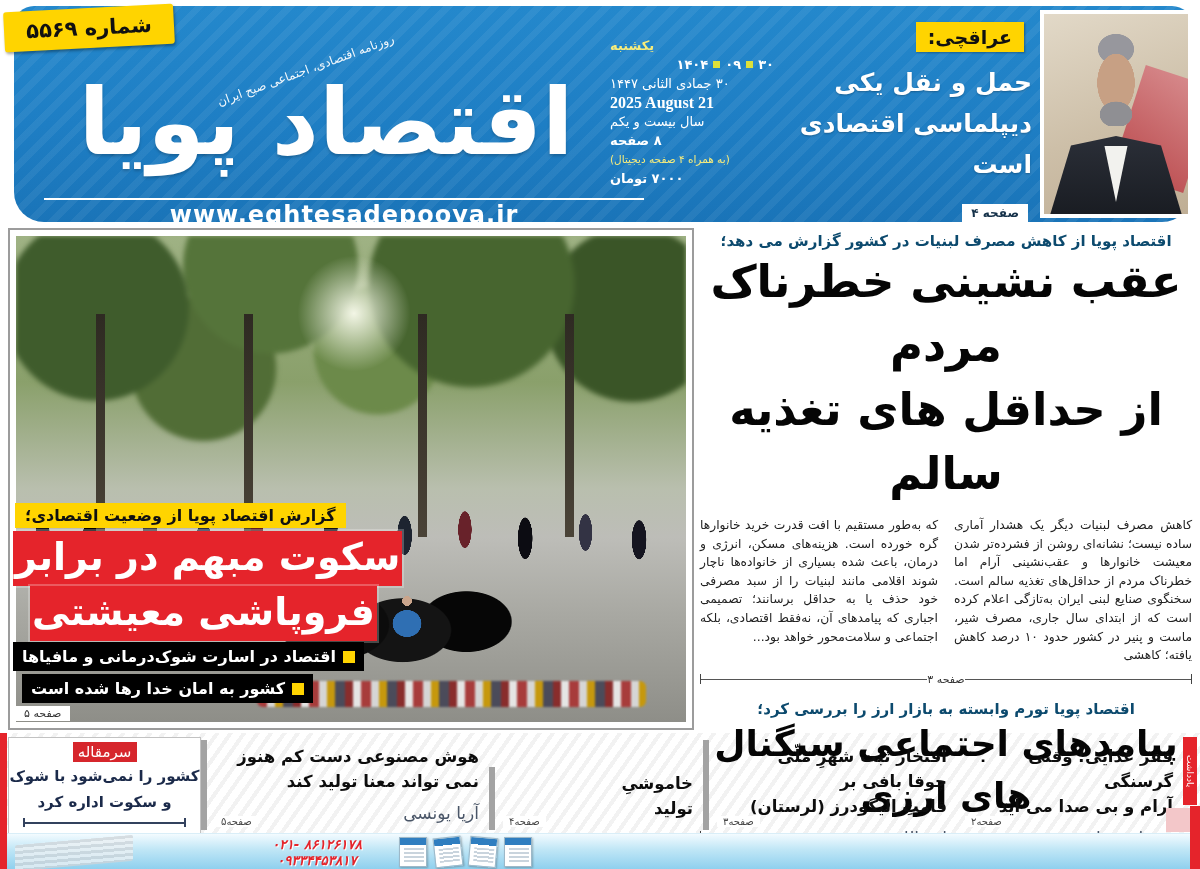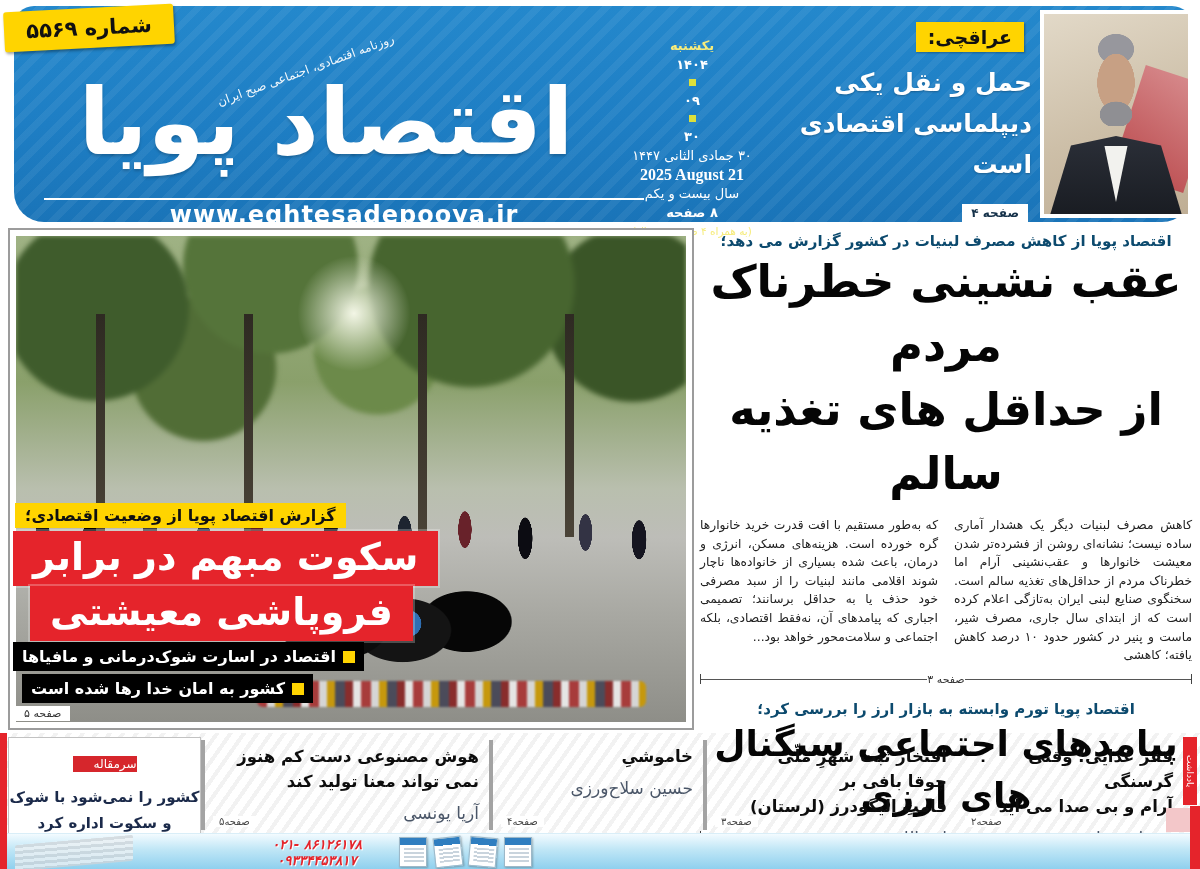--- a/index.html
+++ b/index.html
@@ -32,23 +32,23 @@
   }
   .tagline {
     left:205px; top:56px; width:180px; color:#fff; font-size:12px;
     transform:rotate(-20deg); text-align:center; white-space:nowrap; opacity:.95;
   }
   .url-row {
     left:30px; top:192px; width:600px; border-top:2px solid #fff; padding-top:1px;
     color:#fff; font-size:24px; font-weight:bold; text-align:center;
     letter-spacing:1px; direction:ltr;
   }
-  .dates { left:596px; top:30px; width:164px; color:#fff; font-size:13px; line-height:19px; text-align:center; }
+  .dates { left:596px; top:30px; width:164px; color:#fff; font-size:13px; line-height:19px; text-align:left; }
   .dates .yellow { color:#f6ec7c; }
-  .fa-date { display:flex; direction:ltr; justify-content:flex-end; align-items:center; gap:5px; font-weight:bold;flex-direction:column; }
+  .fa-date { display:flex; direction:ltr; justify-content:flex-end; align-items:center; gap:5px; font-weight:bold; }
   .sq { width:7px; height:7px; background:#dde03a; display:inline-block; }
   .date-en { font-family:"Liberation Serif", serif; font-weight:bold; font-size:16px; direction:ltr; }
   .bold { font-weight:bold; }
   .small-note { font-size:10.5px; }
 
   .tr-news { left:762px; top:12px; width:266px; height:208px; }
   .yellow-chip {
     position:absolute; right:18px; top:4px; background:#ffd400; color:#111;
     font-size:19px; font-weight:bold; padding:4px 12px; box-shadow:1px 1px 2px rgba(0,0,0,.3);
   }
@@ -113,21 +113,21 @@
       radial-gradient(circle 8px at 50% 10%, #caa58c 60%, rgba(0,0,0,0) 62%),
       radial-gradient(ellipse 46% 38% at 50% 55%, #2f6fb3 70%, rgba(0,0,0,0) 72%); }
   .clothes { position:absolute; left:36%; right:6%; bottom:3%; height:26px; border-radius:6px;
     filter:blur(1px); opacity:.9;
     background:repeating-linear-gradient(90deg,#a33 0 10px,#ddd 10px 18px,#c90 18px 26px,#445 26px 36px,#822 36px 44px,#eee 44px 52px); }
 
   
   .ps-kicker { left:15px; top:503px; background:#ffd400; color:#111; font-size:16px; font-weight:bold;
     padding:3px 10px; z-index:4; }
   .ps-red { background:#e5242b; color:#fff; font-weight:bold; font-size:38px; line-height:50px;
-    padding:1px 20px 4px; z-index:4; box-shadow:0 0 0 2px rgba(255,255,255,.25); }
+    padding:1px 2px 4px; z-index:4; box-shadow:0 0 0 2px rgba(255,255,255,.25); }
   .ps-red1 { left:13px; top:531px; }
   .ps-red2 { left:13px; top:586px;margin-left:17px; }
   .ps-black { background:#000; color:#fff; font-size:16px; font-weight:bold; padding:5px 9px;
     display:flex; align-items:center; gap:7px; z-index:4; }
   .ps-b1 { left:13px; top:642px; }
   .ps-b2 { left:22px; top:674px; }
   .bullet-sq { width:12px; height:12px; background:#ffd400; display:inline-block; }
   .ps-page { left:15px; top:706px; z-index:4; background:#fff; color:#333; font-size:11px; padding:1px 9px; }
 
   
@@ -146,34 +146,34 @@
   .duo-cell { flex:1; position:relative; padding-top:6px; }
   .duo-title { text-align:center; font-size:20px; font-weight:bold; line-height:31px; color:#0a0a0a; }
   .vdiv { width:1px; background:#9db0c0; margin:2px 0; }
 
   
   .bottom-bg { left:0; top:733px; width:1200px; height:100px;
     background:repeating-linear-gradient(125deg, rgba(0,0,0,.05) 0 4px, rgba(0,0,0,0) 4px 11px); }
   .red-strip { left:0; top:733px; width:7px; height:136px; background:#e5242b; z-index:6; }
   .bottom-row { left:8px; top:740px; width:1175px; height:90px; display:flex; }
   .note { position:relative; padding:4px 10px 0 6px; }
-  .note.bdr { border-left:4px solid #a3a3a3;padding-left:28px; }
+  .note.bdr { border-left:6px solid #a3a3a3;padding-left:28px; }
   .note-title { font-size:16.5px; font-weight:bold; color:#0d0d0d; line-height:25px; text-align:right; }
   .note-author { font-size:17px; color:#4a5668; margin-top:9px; text-align:right; padding-left:14px; }
   .note-page { position:absolute; bottom:3px; left:8px; font-size:10px; color:#444; background:#fff; padding:0 6px; }
-  .n1 { width:226px; } .n2 { width:254px; } .n3 { width:214px; } .n4 { width:288px; }
+  .n1 { width:226px; } .n2 { width:254px; } .n3 { width:214px;margin-top:27px; } .n4 { width:288px; }
   .side-badge { left:1183px; top:737px; width:14px; height:68px; background:#e5242b; color:#fff;
     font-size:9px; writing-mode:vertical-rl; text-align:center; line-height:14px; z-index:6; }
   .pink-chip { left:1166px; top:808px; width:24px; height:24px; background:#f3c7c9; z-index:6; }
   .right-tab { left:1190px; top:806px; width:10px; height:63px; background:#e5242b; z-index:7; }
 
   .editorial { width:193px; background:#fff; border:1px solid #c2c2c2; position:relative; z-index:5;
     height:122px; margin-top:-3px; padding-top:4px; }
-  .ed-badge { display:block; width:64px; margin:14px auto; background:#d6262c; color:#fff; font-size:12px;
-    padding:1px 0; }
+  .ed-badge { display:block; width:64px; margin:0 auto; background:#d6262c; color:#fff; font-size:15px;
+    text-align:center; padding:1px 0; }
   .ed-title { text-align:center; font-size:15px; font-weight:bold; color:#1b2a4a; line-height:23px; margin-top:3px; }
   .ed-rule { display:flex; align-items:center; margin:4px 14px 0; }
   .ed-rule .tick { width:2px; height:9px; background:#33425e; }
   .ed-rule .line { flex:1; height:2px; background:#33425e; }
   .ed-author { text-align:center; color:#d6262c; font-weight:bold; font-size:13px; margin-top:5px; }
   .ed-role { text-align:center; color:#d6262c; font-size:11.5px; margin-top:1px; }
   .ed-page { position:absolute; bottom:3px; left:5px; font-size:10px; color:#444; border:1px solid #bbb; padding:0 7px; background:#fff; }
 
   
   .ad-banner { left:7px; top:833px; width:1193px; height:36px; overflow:hidden;
@@ -317,20 +317,21 @@
     <div class="note-page">صفحه۲</div>
   </div>
   <div class="note n2 bdr">
     <div class="note-title">افتخار ثبت شهرِ ملّی چوقا بافی بر</div>
     <div class="note-title">قامتِ الیگودرز (لرستان)</div>
     <div class="note-author">اسدالله شریفی</div>
     <div class="note-page">صفحه۳</div>
   </div>
   <div class="note n3 bdr">
     <div class="note-title">خاموشیِ</div>
+    <div class="note-title">تولید</div>
     <div class="note-author">حسین سلاح‌ورزی</div>
     <div class="note-page">صفحه۴</div>
   </div>
   <div class="note n4 bdr">
     <div class="note-title">هوش مصنوعی دست کم هنوز</div>
     <div class="note-title">نمی تواند معنا تولید کند</div>
     <div class="note-author">آریا یونسی</div>
     <div class="note-page">صفحه۵</div>
   </div>
 

